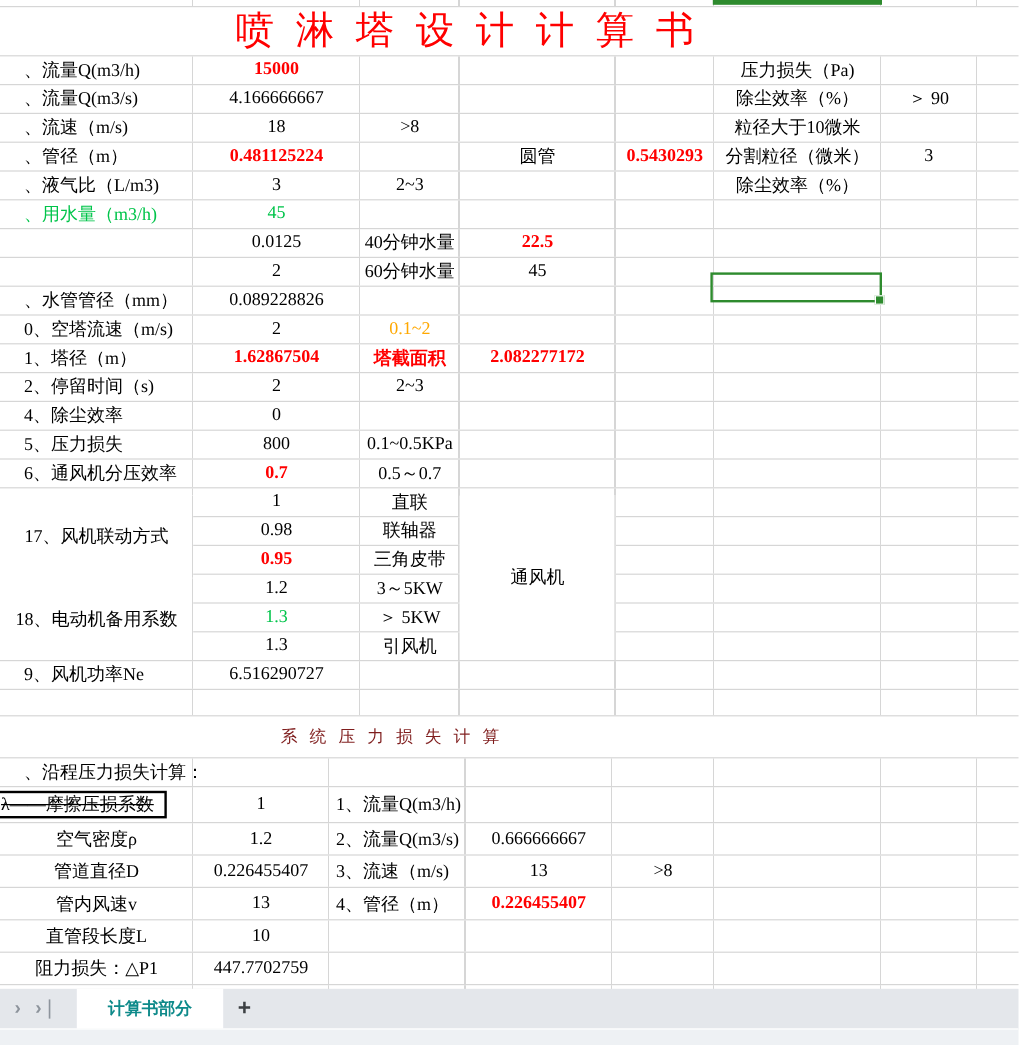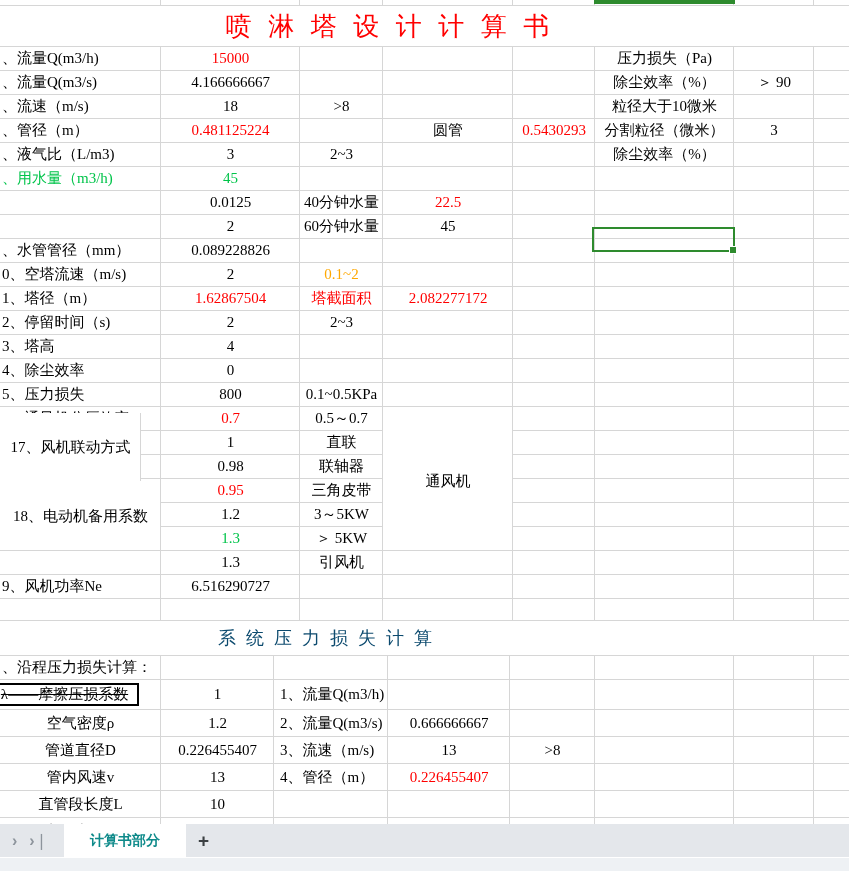--- a/index.html
+++ b/index.html
@@ -23,44 +23,44 @@
     linear-gradient(90deg,transparent 160px,#d6d6d6 160px,#d6d6d6 161px,transparent 161px),
     linear-gradient(90deg,transparent 273px,#d6d6d6 273px,#d6d6d6 274px,transparent 274px),
     linear-gradient(90deg,transparent 387px,#d6d6d6 387px,#d6d6d6 388px,transparent 388px),
     linear-gradient(90deg,transparent 509px,#d6d6d6 509px,#d6d6d6 510px,transparent 510px),
     linear-gradient(90deg,transparent 594px,#d6d6d6 594px,#d6d6d6 595px,transparent 595px),
     linear-gradient(90deg,transparent 733px,#d6d6d6 733px,#d6d6d6 734px,transparent 734px),
     linear-gradient(90deg,transparent 813px,#d6d6d6 813px,#d6d6d6 814px,transparent 814px);}
 
   .c{position:absolute;top:0;height:100%;display:flex;align-items:center;justify-content:center;
      white-space:nowrap;overflow:visible;}
-  .tl{justify-content:flex-start;padding-left:2px;}
+  .tl{justify-content:flex-start;padding-left:20px;}
   
   .c1{left:0;width:161px;}  .c2{left:161px;width:139px;} .c3{left:300px;width:83px;}
   .c4{left:383px;width:130px;} .c5{left:513px;width:82px;} .c6{left:595px;width:139px;}
   .c7{left:734px;width:80px;}
   
   .d2{left:161px;width:113px;} .d3{left:274px;width:114px;} .d4{left:388px;width:122px;}
   .d5{left:510px;width:85px;}
 
-  .red{color:#ff0000;} .green{color:#00c44a;} .orange{color:#ffa800;}
+  .red{color:#ff0000;font-weight:bold;} .green{color:#00c44a;} .orange{color:#ffa800;}
 
   #title-row{height:40px;}
   #sheet-title{position:absolute;left:0;top:0;width:780px;height:100%;display:flex;align-items:center;
-     justify-content:center;color:#ff0000;font-size:26px;letter-spacing:5px;white-space:nowrap;}
+     justify-content:center;color:#ff0000;font-size:32px;letter-spacing:5px;white-space:nowrap;}
   #sec-title-row{height:34px;}
   #sec-title{position:absolute;left:0;top:0;width:660px;height:100%;display:flex;align-items:center;
-     justify-content:center;color:#0c4a6e;font-size:18px;letter-spacing:10px;white-space:nowrap;}
+     justify-content:center;color:#7f1d1d;font-size:14px;letter-spacing:10px;white-space:nowrap;}
 
   .sliver{height:5px;border-bottom:1px solid #d6d6d6;position:relative;}
   #col-indicator{position:absolute;left:594px;top:0;width:141px;height:4px;background:#2e8b2e;z-index:4;}
 
   .ov{position:absolute;background:#fff;display:flex;align-items:center;justify-content:center;
       white-space:nowrap;box-shadow:inset -1px 0 0 #d6d6d6;z-index:2;}
-  #ov-label17{left:0;top:413px;width:141px;height:68px;}
+  #ov-label17{left:0;top:413px;width:161px;height:68px;}
   #ov-label18{left:0;top:482px;width:161px;height:68px;}
   #ov-fan{left:383px;top:413px;width:130px;height:137px;}
 
   #sel-cell{position:absolute;left:592px;top:227px;width:143px;height:25px;border:2px solid #2e8b2e;
       z-index:5;box-sizing:border-box;background:transparent;}
   #sel-handle{position:absolute;right:-4px;bottom:-4px;width:6px;height:6px;background:#2e8b2e;
       border:1px solid #fff;}
 
   #friction-box{position:absolute;left:-10px;top:3px;bottom:3px;width:145px;border:2px solid #000;
       display:flex;align-items:center;justify-content:center;text-decoration:line-through;
@@ -161,24 +161,20 @@
     <div class="c c3 red">塔截面积</div>
     <div class="c c4 red">2.082277172</div>
   </div>
 
   <div class="r gtop">
     <div class="c c1 tl">2、停留时间（s)</div>
     <div class="c c2">2</div>
     <div class="c c3">2~3</div>
   </div>
 
-  <div class="r gtop">
-    <div class="c c1 tl">3、塔高</div>
-    <div class="c c2">4</div>
-  </div>
 
   <div class="r gtop">
     <div class="c c1 tl">4、除尘效率</div>
     <div class="c c2">0</div>
   </div>
 
   <div class="r gtop">
     <div class="c c1 tl">5、压力损失</div>
     <div class="c c2">800</div>
     <div class="c c3">0.1~0.5KPa</div>

